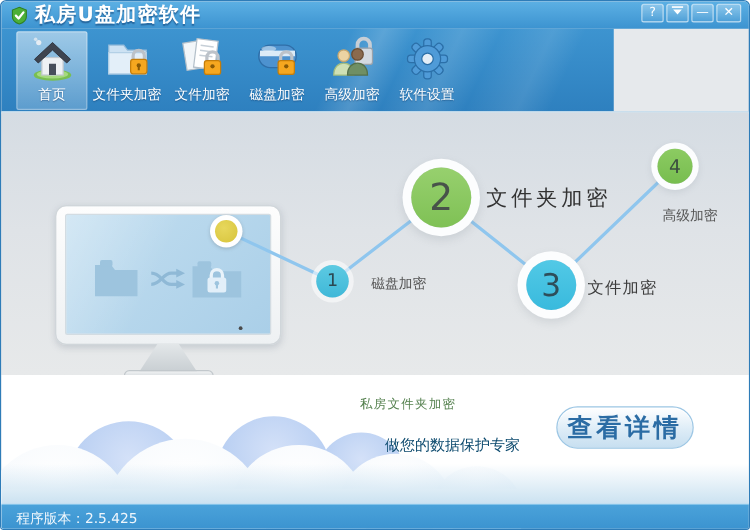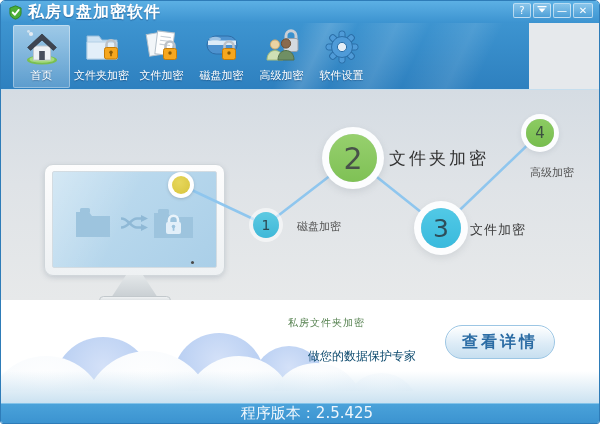--- a/index.html
+++ b/index.html
@@ -21,21 +21,21 @@
   }
   .win-controls { position:absolute; right:8px; top:2px; display:flex; gap:2px; }
   .win-btn {
     width:18px; height:15px; border:1px solid rgba(255,255,255,.55); border-radius:2px;
     background:linear-gradient(180deg,rgba(255,255,255,.30),rgba(255,255,255,.05));
     color:#fff; font-size:10px; line-height:13px; text-align:center; cursor:pointer;
   }
   .win-btn.close { width:20px; }
   
   .toolbar {
-    position:absolute; left:0; top:22px; width:528px; height:66px;
+    position:absolute; left:0; top:22px; width:490px; height:66px;
     background:
       linear-gradient(115deg,rgba(255,255,255,0) 54%,rgba(255,255,255,.16) 59%,rgba(255,255,255,0) 64%,rgba(255,255,255,.12) 71%,rgba(255,255,255,0) 77%,rgba(255,255,255,.10) 85%,rgba(255,255,255,0) 90%),
       linear-gradient(180deg,#3d94d0,#2e80bf);
     padding-left: 13px;
   }
   .toolbar-sep { position:absolute; left:0; top:88px; width:600px; height:2px;
     background:linear-gradient(180deg,#bcd9ec,#e4ecf2); }
   .tb-items { position:absolute; left:12px; top:2px; display:flex; gap:3px; }
   .tb-item {
     width:57px; height:63px; display:flex; flex-direction:column; align-items:center;
@@ -121,30 +121,30 @@
   .cloud.blue { background:radial-gradient(circle at 50% 30%,#d4e1f8,#aec8f0 75%); }
   .cloud.white { background:radial-gradient(circle at 50% 30%,#ffffff,#f4f8fc 80%); }
   .cloud-base { position:absolute; left:0; top:390px; width:430px; height:12px; background:#fff; }
   .promo-title { position:absolute; left:287px; top:315px; font-size:10px; color:#55814f; letter-spacing:1px; }
   .promo-sub { position:absolute; left:307px; top:347px; font-size:12px; color:#0c4a6e; }
   .detail-btn {
     position:absolute; left:444px; top:324px; width:110px; height:34px; border-radius:17px;
     border:1px solid #9cc6e4;
     background:linear-gradient(180deg,#ffffff,#ddecf7 55%,#c7dff0);
     box-shadow:inset 0 1px 0 #fff;
-    color:#2b6ca4; font-weight:bold; font-size:16px; letter-spacing:3px;
+    color:#2b6ca4; font-weight:bold; font-size:20px; letter-spacing:3px;
     display:flex; align-items:center; justify-content:center; cursor:pointer;
   }
   
   .statusbar {
     position:absolute; left:0; top:402px; width:600px; height:22px;
     background:linear-gradient(180deg,#4aa2da,#3a92cf);
     border-top:1px solid #83c3e9;
     display:flex; align-items:center; justify-content:space-between;
-    color:#eef6fc; font-size:15px;flex-direction:column;
+    color:#eef6fc; font-size:11px;
   }
   .statusbar .left { margin-left:12px; }
   .statusbar .right { margin-right:12px; }
 </style>
 </head>
 <body>
 
 <div class="window">
 
   <div class="titlebar">

